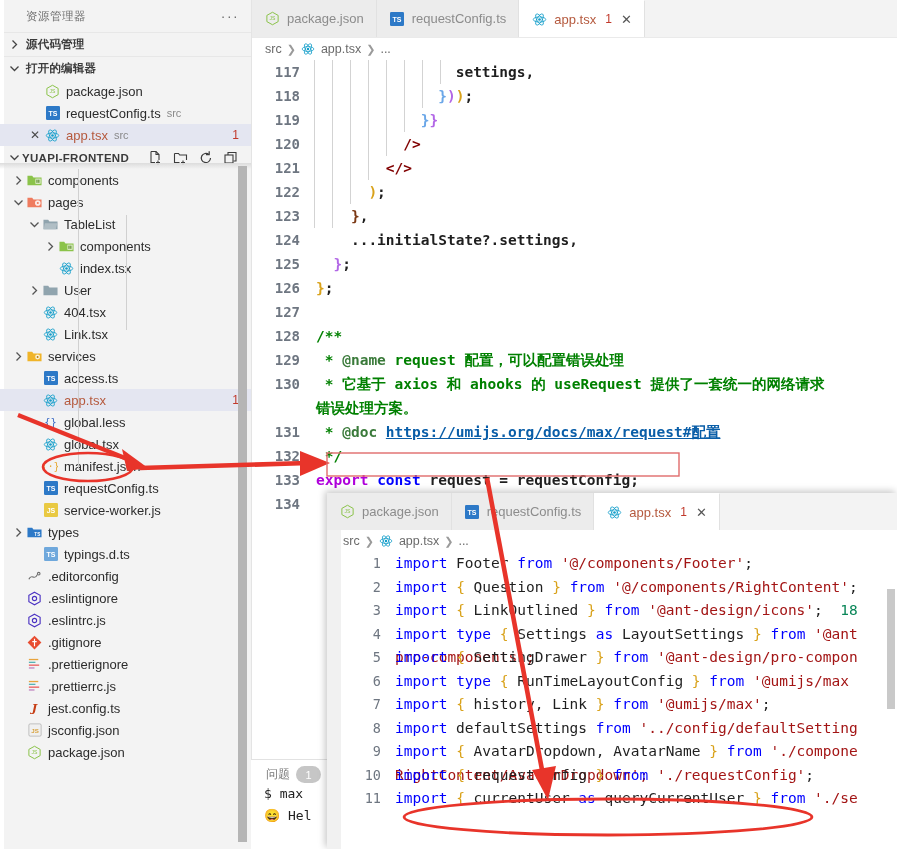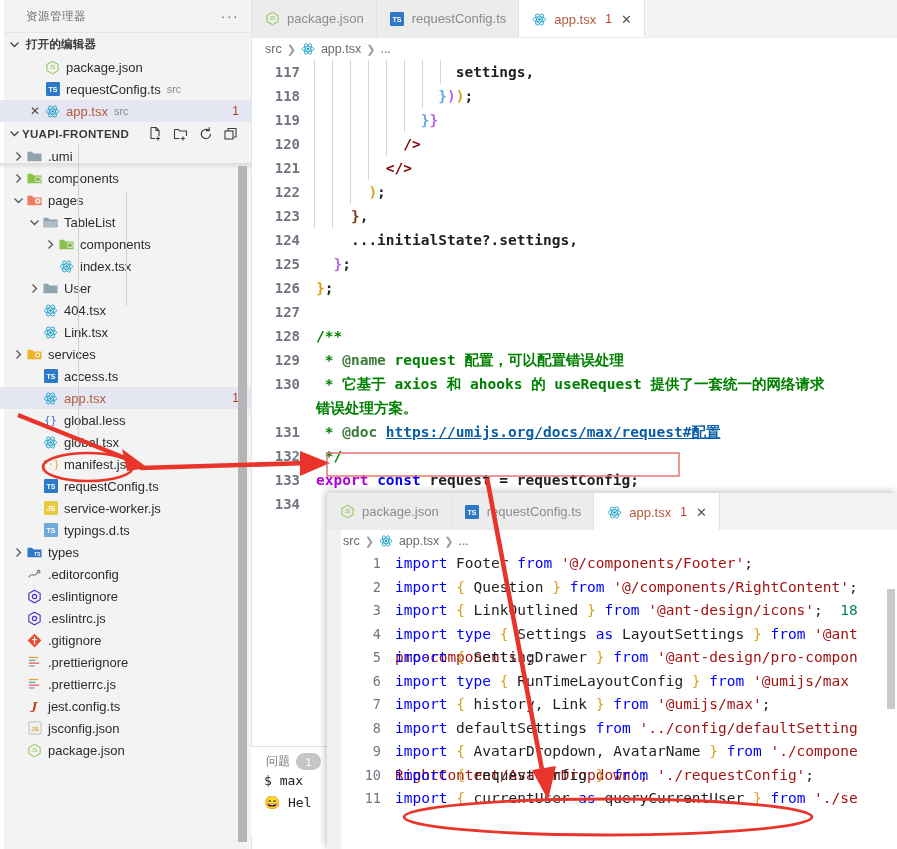--- a/index.html
+++ b/index.html
@@ -155,21 +155,21 @@
     font-size:14.5px;line-height:23.5px;}
   .ov-code .lnum{width:54px;flex:0 0 54px;padding-right:12px;line-height:23.5px;font-size:13.5px;}
   .ov-code .cline{height:23.5px;}
   .ov-scroll{
     position:absolute;right:2px;top:96px;width:8px;height:120px;background:#c9c9c9;
   }
   .ov-leftstrip{position:absolute;left:0;top:37px;bottom:0;width:14px;background:#f1f1f1;}
 
   
   .panelzone{
-    position:absolute;left:251px;bottom:13px;width:76px;height:89px;background:#ffffff;
+    position:absolute;left:251px;bottom:0;width:76px;height:89px;background:#ffffff;
     border-top:1px solid #e2e2e2;
   }
   .pz-tabs{display:flex;align-items:center;gap:6px;padding:6px 0 0 15px;font-size:12px;color:#777;}
   .pz-badge{
     display:inline-flex;align-items:center;justify-content:center;
     min-width:17px;height:17px;border-radius:9px;background:#c6c6c6;color:#fff;
     font-size:11px;padding:0 4px;
   }
   .pz-term{font-family:"DejaVu Sans Mono","Liberation Mono",monospace;font-size:13px;
     color:#222;padding-left:13px;line-height:22px;}
@@ -182,20 +182,28 @@
 <div class="app">
 
   <div class="sidebar">
     <div class="sb-leftbar"></div>
 
     <div class="sb-title">
       <span class="lbl">资源管理器</span>
       <span class="kebab">···</span>
     </div>
 
+    <div class="section-row" style="border-top:1px solid #e7e7e7;">
+      <span class="twisty">
+        <svg width="11" height="11" viewBox="0 0 11 11">
+            <path d="M3.5 1.5 L7.5 5.5 L3.5 9.5" fill="none" stroke="#444" stroke-width="1.3"></path>
+          </svg>
+      </span>
+      <span>源代码管理</span>
+    </div>
 
     <div class="section-row sec-open">
       <span class="twisty">
         <svg width="11" height="11" viewBox="0 0 11 11">
             <path d="M1.5 3.5 L5.5 7.5 L9.5 3.5" fill="none" stroke="#444" stroke-width="1.3"></path>
           </svg>
       </span>
       <span>打开的编辑器</span>
     </div>
 
@@ -284,34 +292,20 @@
     <div id="tree" class="tree">
         <div class="row">
           <span class="indent" style="width: 10px;"></span>
           <span class="twisty">
             <svg width="11" height="11" viewBox="0 0 11 11">
               <path d="M3.5 1.5 L7.5 5.5 L3.5 9.5" fill="none" stroke="#555" stroke-width="1.3"></path>
             </svg>
           </span>
           <span class="ficon">
             <svg width="15" height="13" viewBox="0 0 16 13">
-              <path d="M0.5 1.5h5l1.4 1.8h8.6v8.2H0.5z" fill="#90a4ae"></path>
-            </svg>
-          </span>
-          <span class="fname">.umi</span>
-        </div>
-        <div class="row">
-          <span class="indent" style="width: 10px;"></span>
-          <span class="twisty">
-            <svg width="11" height="11" viewBox="0 0 11 11">
-              <path d="M3.5 1.5 L7.5 5.5 L3.5 9.5" fill="none" stroke="#555" stroke-width="1.3"></path>
-            </svg>
-          </span>
-          <span class="ficon">
-            <svg width="15" height="13" viewBox="0 0 16 13">
               <path d="M0.5 1.5h5l1.4 1.8h8.6v8.2H0.5z" fill="#8bc34a"></path>
               <rect x="9" y="4.5" width="5.5" height="5.5" fill="#e8f3d6"></rect>
               <rect x="10" y="5.5" width="1.3" height="3.5" fill="#5a8a2c"></rect>
               <rect x="12" y="5.5" width="1.3" height="3.5" fill="#5a8a2c"></rect>
             </svg>
           </span>
           <span class="fname">components</span>
         </div>
         <div class="row">
           <span class="indent" style="width: 10px;"></span>
@@ -514,44 +508,44 @@
           <span class="twisty"></span>
           <span class="ficon">
             <svg width="14" height="14" viewBox="0 0 16 16">
               <rect width="16" height="16" rx="1.5" fill="#e9c942"></rect>
               <text x="8" y="11.4" font-size="8" font-family="Liberation Sans, sans-serif" font-weight="bold" fill="#fff" text-anchor="middle">JS</text>
             </svg>
           </span>
           <span class="fname">service-worker.js</span>
         </div>
         <div class="row">
+          <span class="indent" style="width: 10px;"></span>
+          <span class="twisty">
+            <svg width="11" height="11" viewBox="0 0 11 11">
+              <path d="M3.5 1.5 L7.5 5.5 L3.5 9.5" fill="none" stroke="#555" stroke-width="1.3"></path>
+            </svg>
+          </span>
+          <span class="ficon">
+            <svg width="15" height="13" viewBox="0 0 16 13">
+              <path d="M0.5 1.5h5l1.4 1.8h8.6v8.2H0.5z" fill="#2d79c7"></path>
+              <text x="11" y="10" font-size="5" font-family="Liberation Sans, sans-serif" font-weight="bold" fill="#fff" text-anchor="middle">TS</text>
+            </svg>
+          </span>
+          <span class="fname">types</span>
+        </div>
+        <div class="row">
           <span class="indent" style="width: 26px;"></span>
           <span class="twisty"></span>
           <span class="ficon">
             <svg width="14" height="14" viewBox="0 0 16 16">
               <rect width="16" height="16" rx="1.5" fill="#6fa8dc"></rect>
               <text x="8" y="11.4" font-size="8" font-family="Liberation Sans, sans-serif" font-weight="bold" fill="#fff" text-anchor="middle">TS</text>
             </svg>
           </span>
           <span class="fname">typings.d.ts</span>
-        </div>
-        <div class="row">
-          <span class="indent" style="width: 10px;"></span>
-          <span class="twisty">
-            <svg width="11" height="11" viewBox="0 0 11 11">
-              <path d="M3.5 1.5 L7.5 5.5 L3.5 9.5" fill="none" stroke="#555" stroke-width="1.3"></path>
-            </svg>
-          </span>
-          <span class="ficon">
-            <svg width="15" height="13" viewBox="0 0 16 13">
-              <path d="M0.5 1.5h5l1.4 1.8h8.6v8.2H0.5z" fill="#2d79c7"></path>
-              <text x="11" y="10" font-size="5" font-family="Liberation Sans, sans-serif" font-weight="bold" fill="#fff" text-anchor="middle">TS</text>
-            </svg>
-          </span>
-          <span class="fname">types</span>
         </div>
         <div class="row">
           <span class="indent" style="width: 10px;"></span>
           <span class="twisty"></span>
           <span class="ficon">
             <svg width="15" height="15" viewBox="0 0 16 16">
               <path d="M2 11c3-7 6 2 9-5" fill="none" stroke="#6b6b6b" stroke-width="1.3"></path>
               <circle cx="12.5" cy="5" r="1.4" fill="none" stroke="#6b6b6b" stroke-width="1.1"></circle>
             </svg>
           </span>

